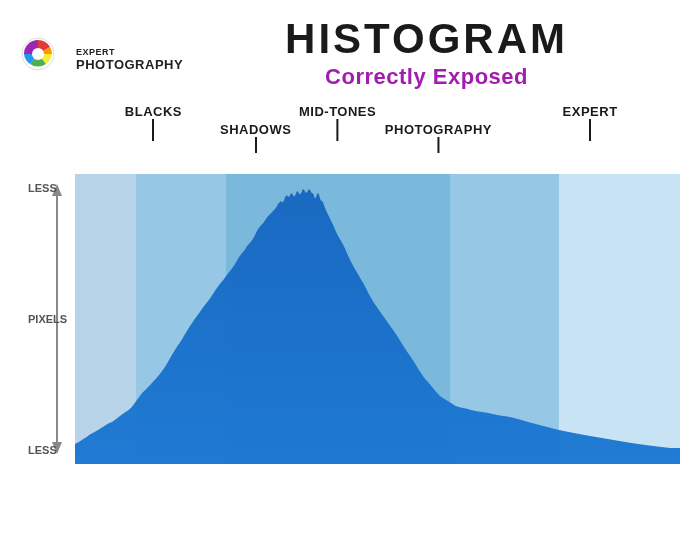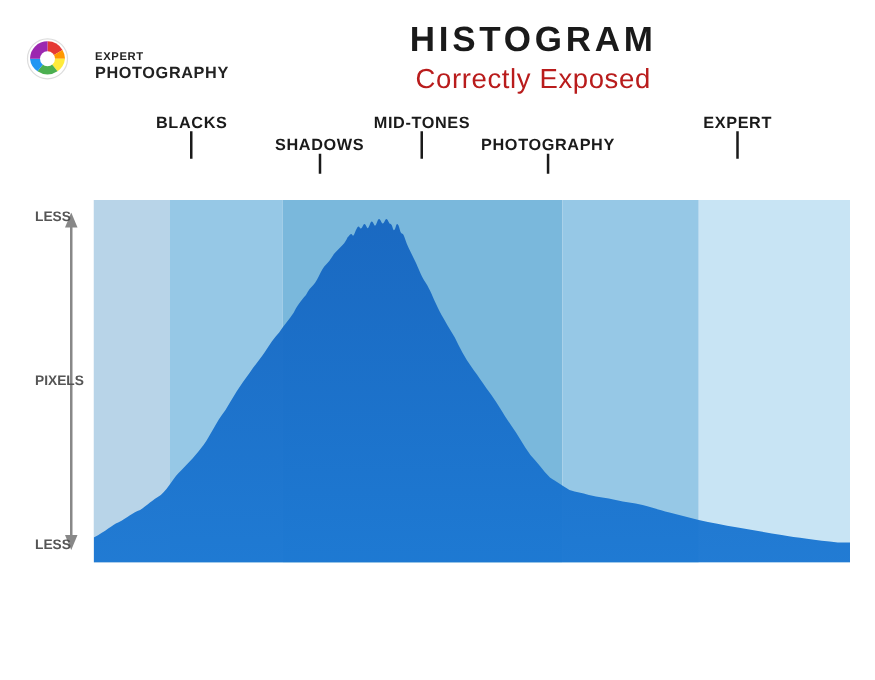--- a/index.html
+++ b/index.html
@@ -42,30 +42,30 @@
       font-size: 13px;
       font-weight: 700;
       color: #222;
       letter-spacing: 0.5px;
     }
     .title-area {
       flex: 1;
       text-align: center;
     }
     .main-title {
-      font-size: 28px;
+      font-size: 42px;
       font-weight: 900;
       color: #1a1a1a;
       letter-spacing: 3px;
       line-height: 1;
     }
     .subtitle {
       font-size: 22px;
-      font-weight: 400;
-      color: #b91c1c;
+      font-weight: 700;
+      color: #a21caf;
       margin-top: 4px;
       letter-spacing: 0.5px;
     }
 
     
     .zone-labels-area {
       position: relative;
       height: 70px;
       margin: 14px 60px 0 80px;
     }

